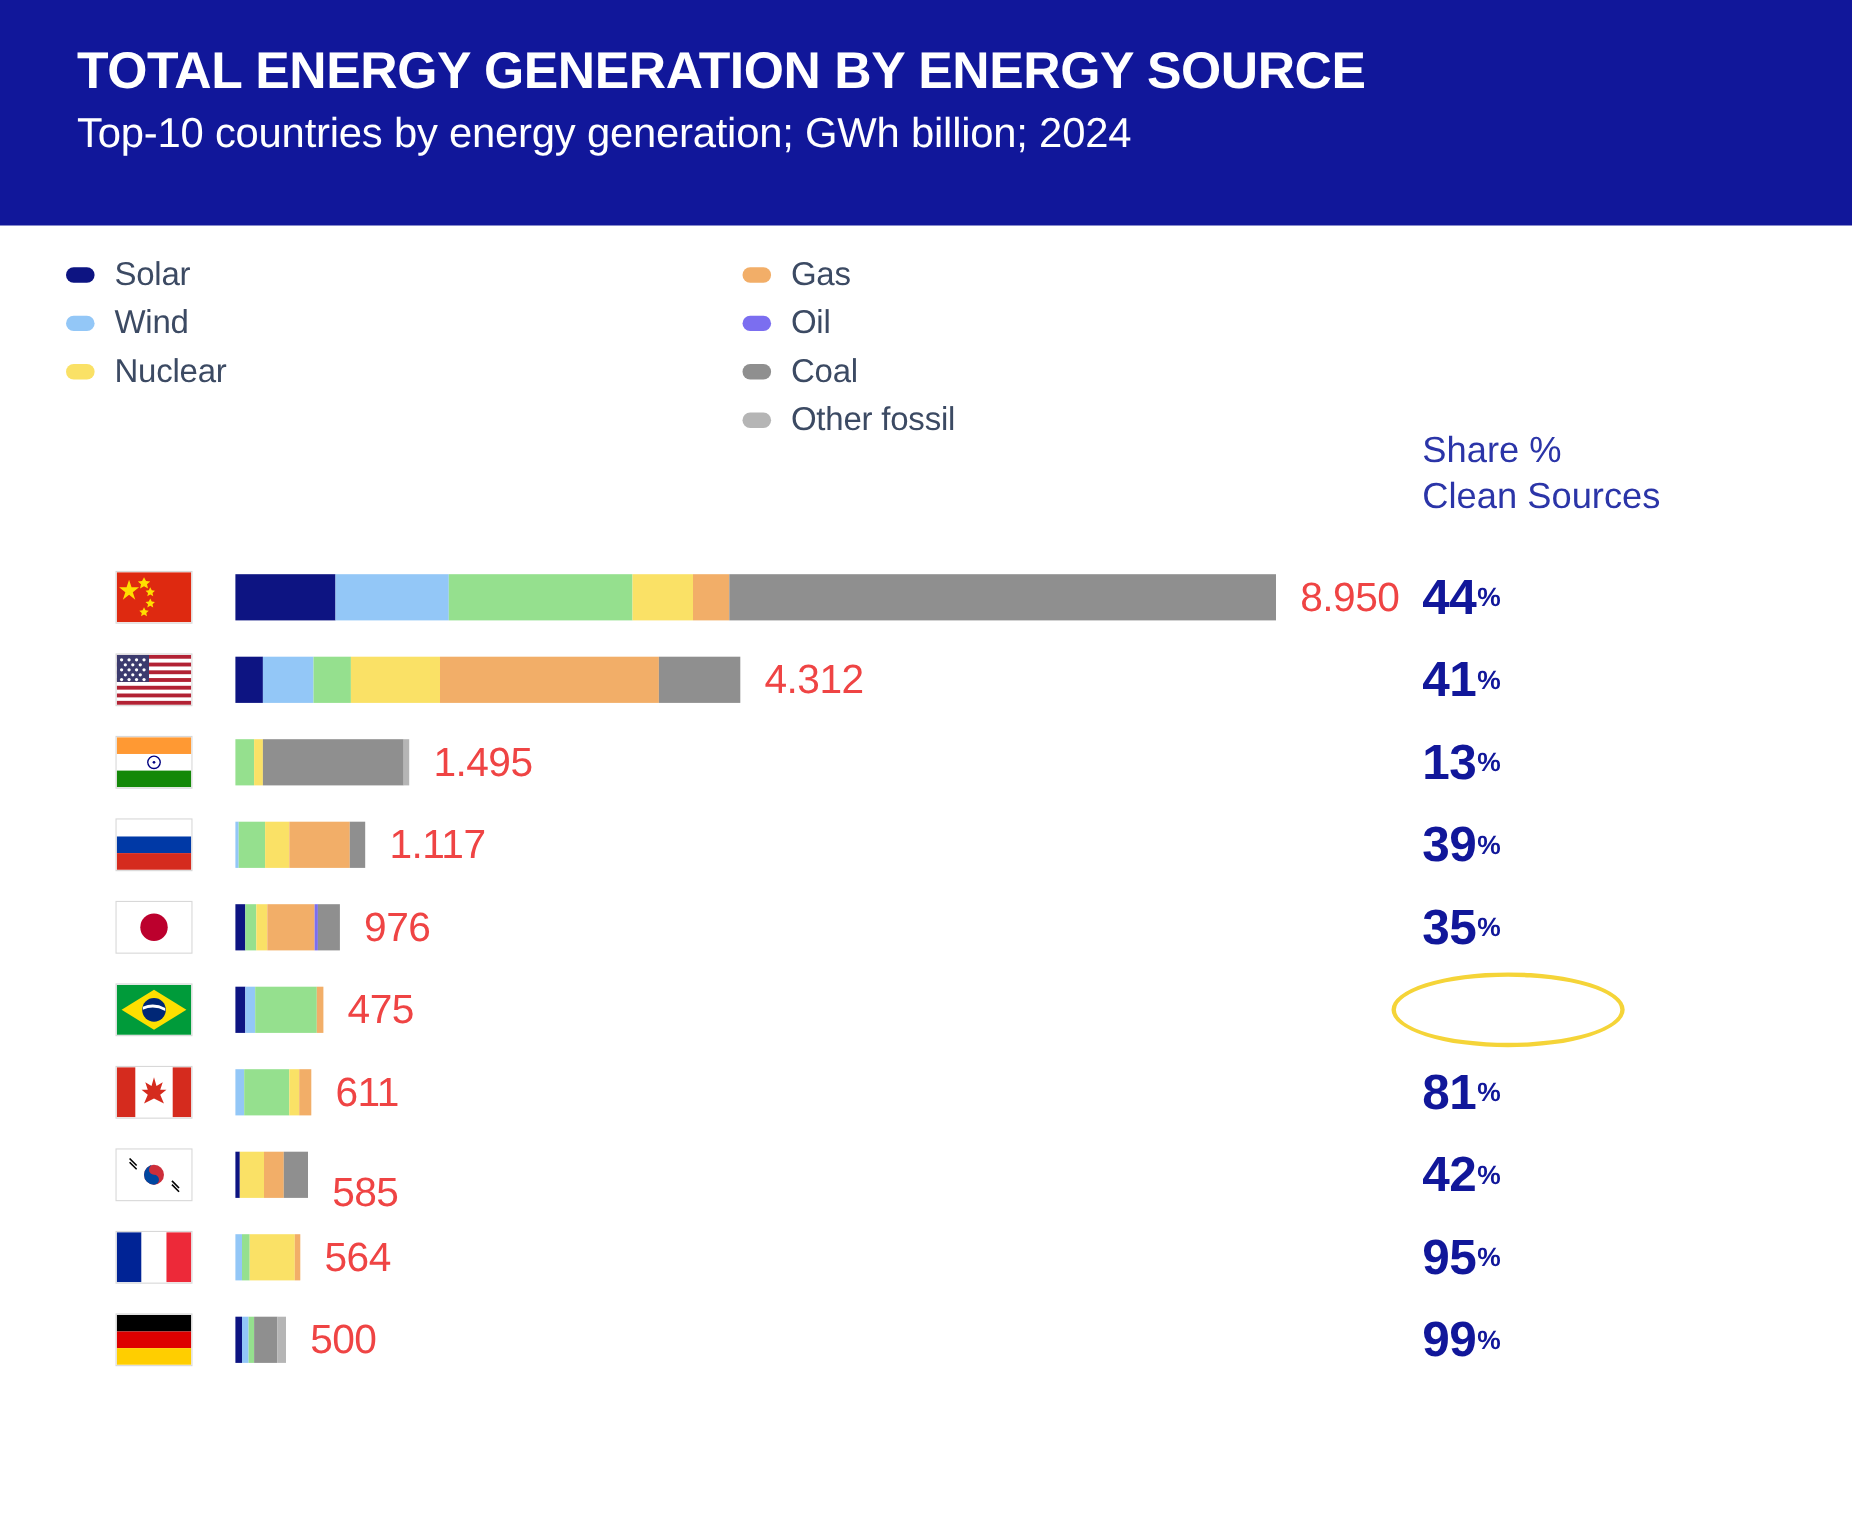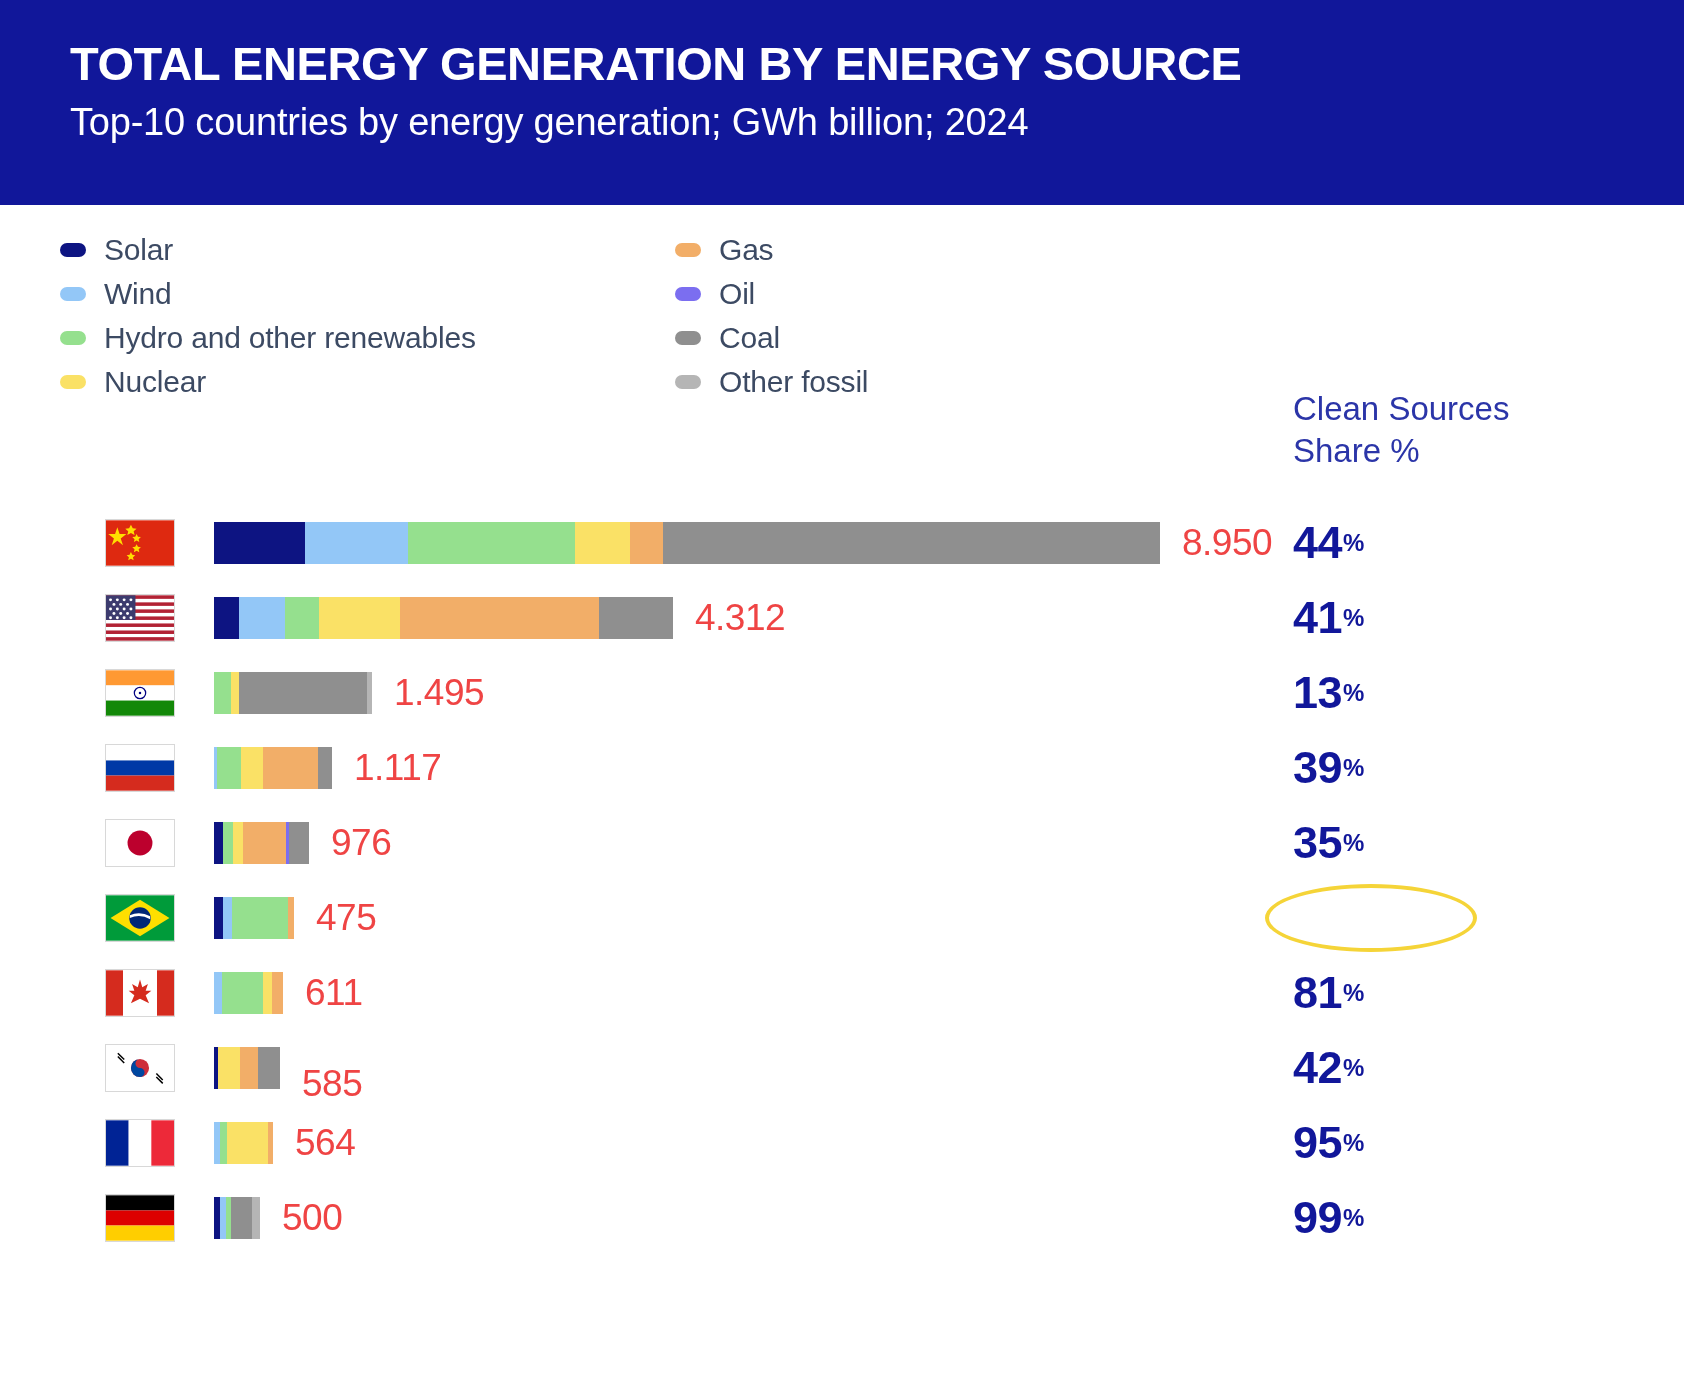--- a/index.html
+++ b/index.html
@@ -105,24 +105,20 @@
     <div class="legend-col left">
         <div class="legend-item">
           <span class="legend-swatch" style="background: rgb(13, 20, 130);"></span>
           <span class="legend-label">Solar</span>
         </div>
         <div class="legend-item">
           <span class="legend-swatch" style="background: rgb(147, 199, 247);"></span>
           <span class="legend-label">Wind</span>
         </div>
         <div class="legend-item">
-          <span class="legend-swatch" style="background: rgb(149, 224, 142);"></span>
-          <span class="legend-label">Hydro and other renewables</span>
-        </div>
-        <div class="legend-item">
           <span class="legend-swatch" style="background: rgb(250, 225, 102);"></span>
           <span class="legend-label">Nuclear</span>
         </div>
       </div>
     <div class="legend-col right">
         <div class="legend-item">
           <span class="legend-swatch" style="background: rgb(242, 174, 104);"></span>
           <span class="legend-label">Gas</span>
         </div>
         <div class="legend-item">
@@ -134,22 +130,22 @@
           <span class="legend-label">Coal</span>
         </div>
         <div class="legend-item">
           <span class="legend-swatch" style="background: rgb(181, 181, 181);"></span>
           <span class="legend-label">Other fossil</span>
         </div>
       </div>
   </div>
 
   <div class="clean-header">
+    <div>Share %</div>
     <div>Clean Sources</div>
-    <div>Share %</div>
   </div>
 
   <div class="rows">
       <div class="row">
         <div class="flag">
           <svg viewBox="0 0 60 40">
             <rect width="60" height="40" fill="#de2910"></rect>
             <g fill="#ffde00">
               <polygon points="10,6 12,12 18,12 13,16 15,22 10,18 5,22 7,16 2,12 8,12"></polygon>
               <polygon points="22,4 23.6,7 27,7.4 24.4,9.6 25.2,13 22,11.2 18.8,13 19.6,9.6 17,7.4 20.4,7"></polygon>

